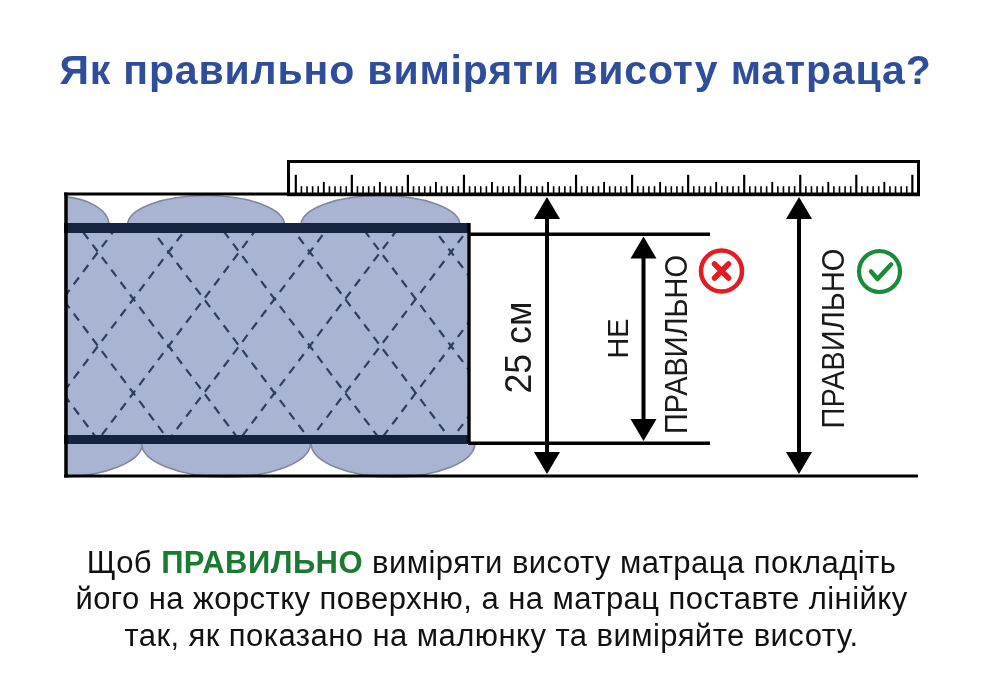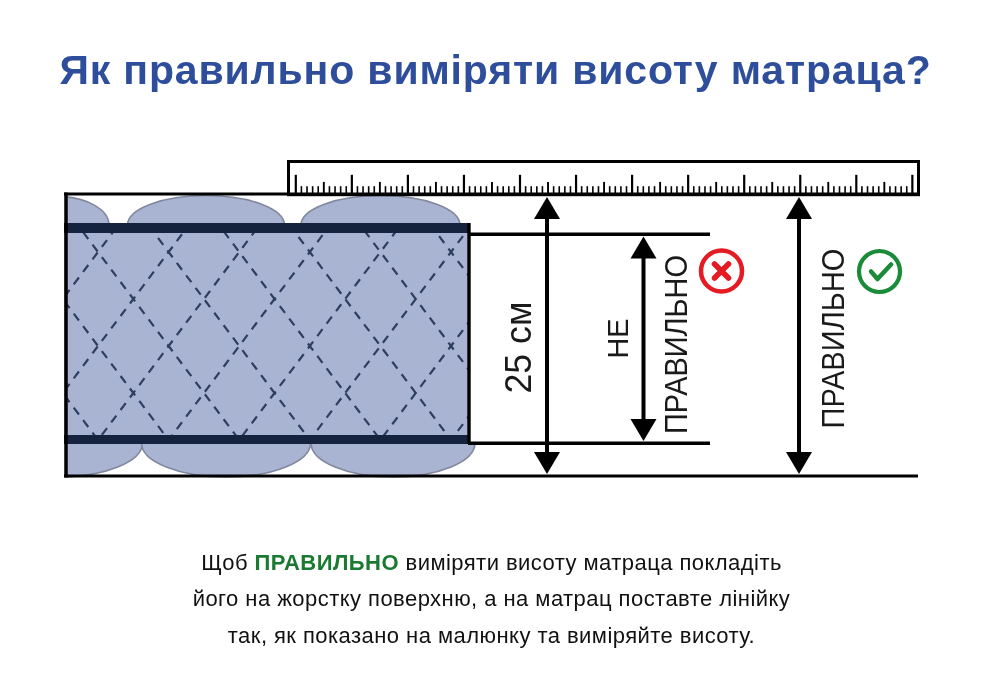--- a/index.html
+++ b/index.html
@@ -1,18 +1,18 @@
 <!DOCTYPE html>
 <html><head><meta charset="utf-8">
 <style>
 html,body{margin:0;padding:0;background:#fff;width:983px;height:700px;overflow:hidden}
 body{font-family:"Liberation Sans",sans-serif;position:relative}
 .title{position:absolute;left:4px;top:47.1px;width:983px;text-align:center;
  font-size:41px;font-weight:bold;letter-spacing:0.85px;color:#2e4e9c;line-height:47px}
-.caption{position:absolute;left:0;top:544.8px;width:983px;text-align:center;font-size:22px;
+.caption{position:absolute;left:0;top:544.8px;width:983px;text-align:center;font-size:31px;
  letter-spacing:0.45px;color:#111;line-height:36.5px}
 .caption b{color:#1b7a31}
 </style></head>
 <body>
 
 <div class="title">Як правильно виміряти висоту матраца?</div>
 
 <svg width="983" height="700" viewBox="0 0 983 700" style="position:absolute;left:0;top:0">
 <defs>
 <clipPath id="springtop">

